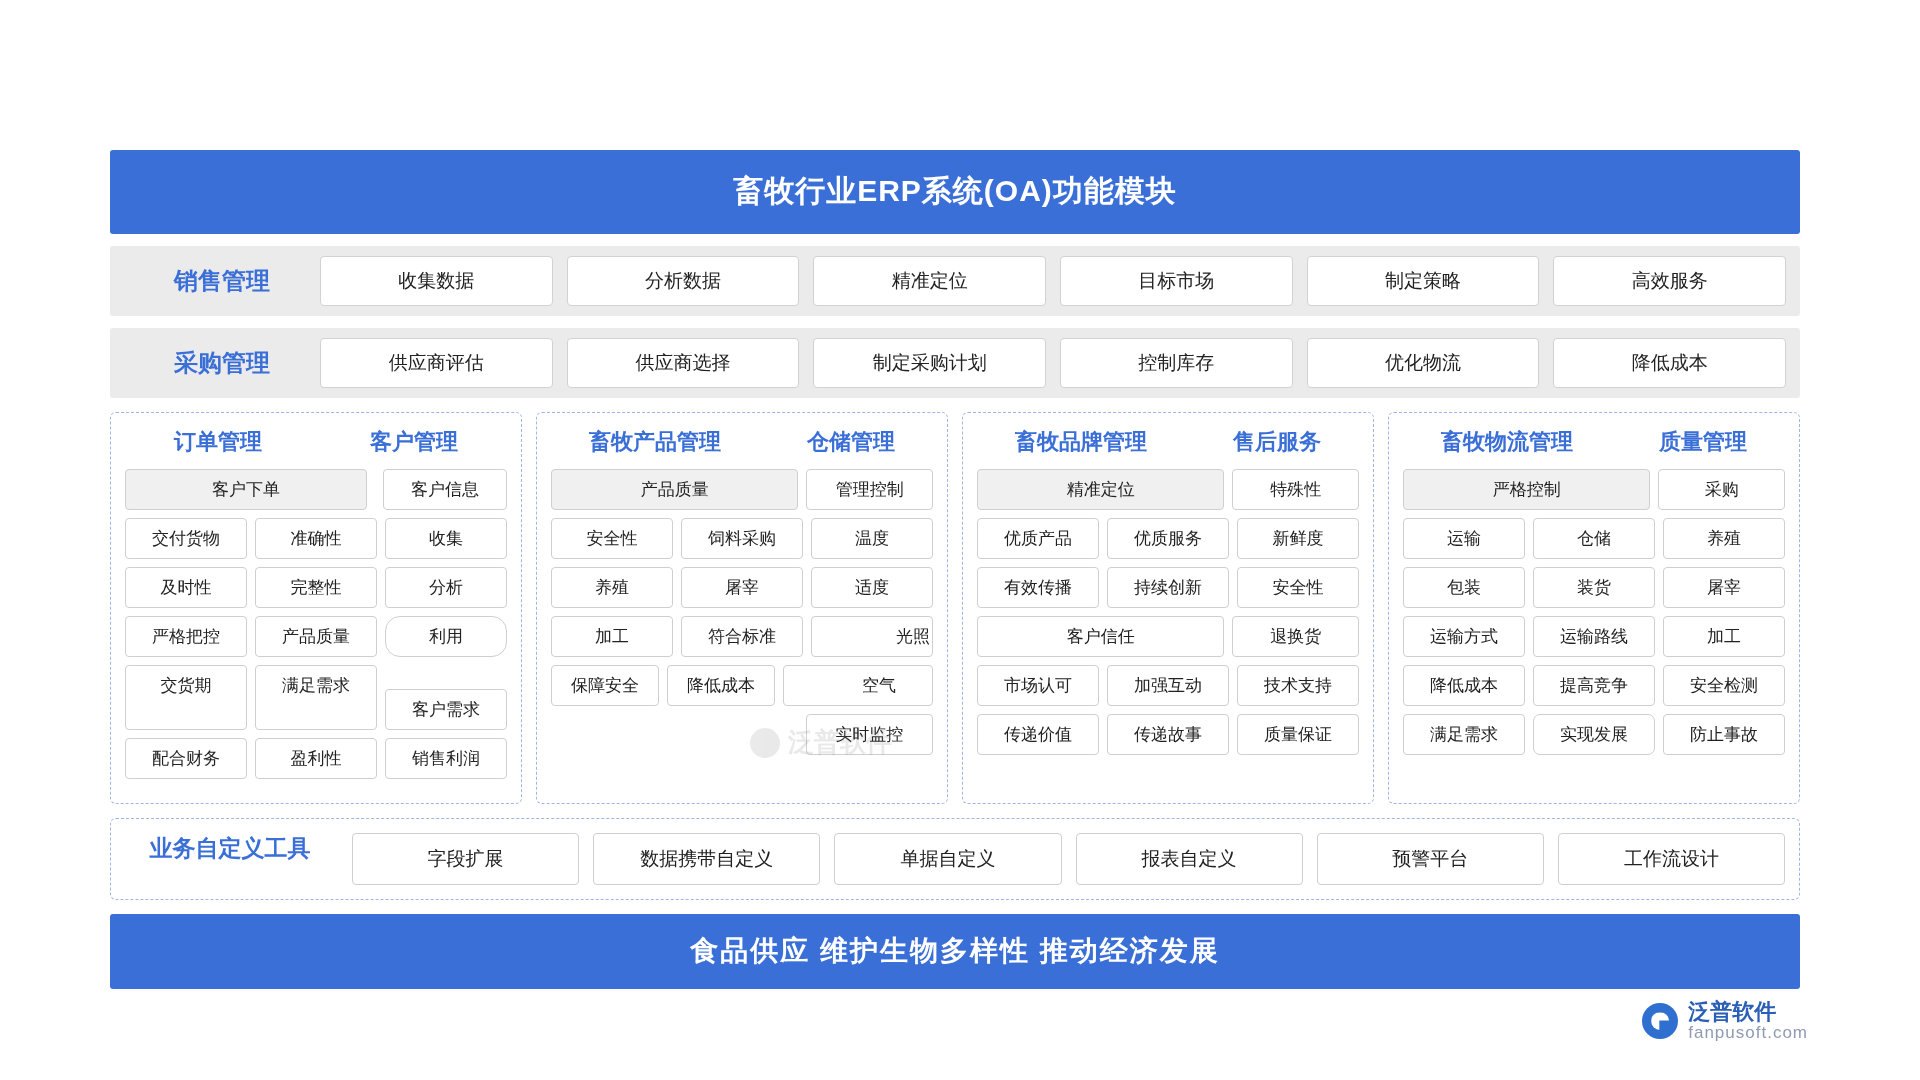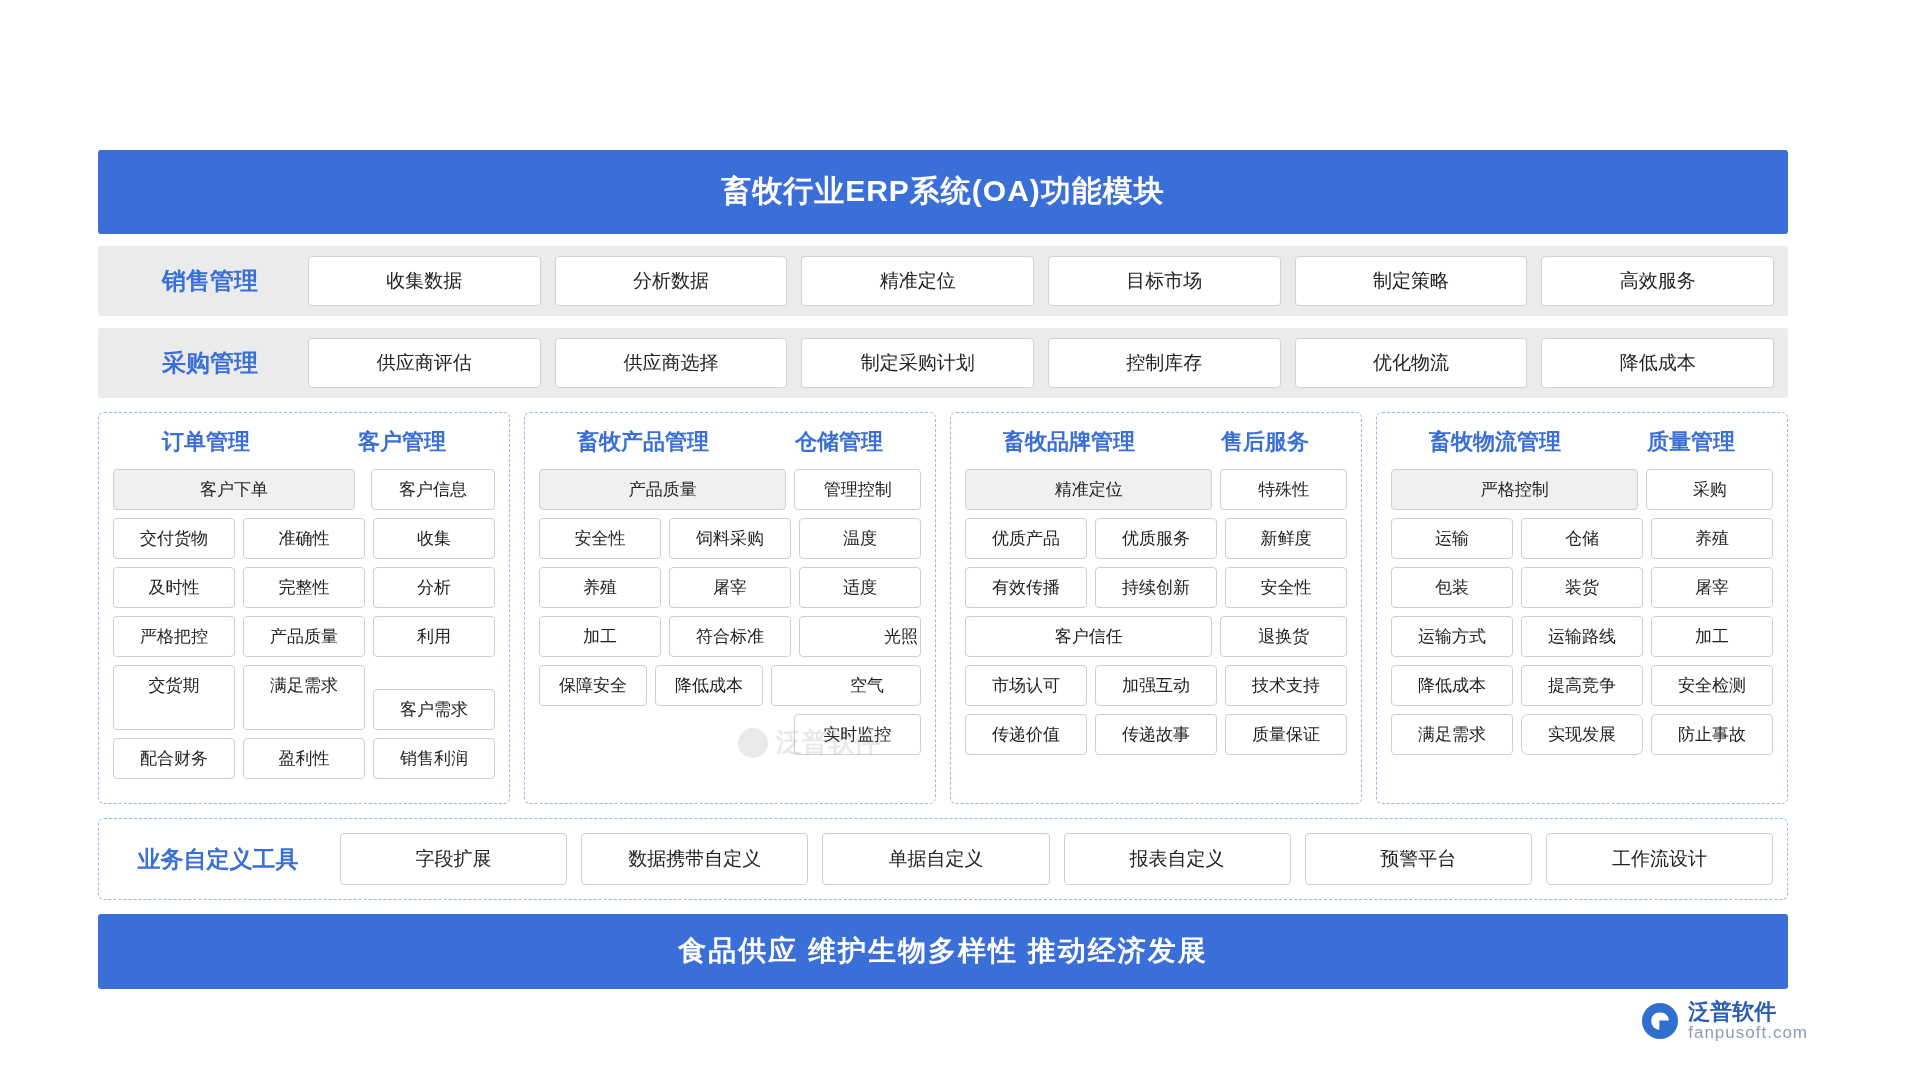--- a/index.html
+++ b/index.html
@@ -9,21 +9,21 @@
   }
   body {
     width: 1920px;
     height: 1080px;
     font-family: "Liberation Sans", sans-serif;
     position: relative;
     overflow: hidden;
   }
   .page {
     position: absolute;
-    left: 98px;
+    left: 110px;
     top: 150px;
     width: 1690px;
   }
 
   
   .title-bar {
     background: #3a6fd8;
     color: #ffffff;
     text-align: center;
     font-size: 30px;
@@ -118,21 +118,20 @@
   .chip.empty {
     border: none;
     background: transparent;
   }
 
   
   .tools-row {
     border: 1px dashed #9db6e6;
     border-radius: 6px;
     display: flex;
-    align-items: center;
     padding: 14px;
     margin-top: 14px;
     gap: 17px;
   }
   .tools-row .row-label {
     width: 210px;
     flex: 0 0 210px;
     text-align: center;
     color: #3a6fd8;
     font-size: 23px;
@@ -280,21 +279,21 @@
           <div class="chip" style="flex-grow: 1;">收集</div>
         </div>
         <div class="chip-row">
           <div class="chip" style="flex-grow: 1;">及时性</div>
           <div class="chip" style="flex-grow: 1;">完整性</div>
           <div class="chip" style="flex-grow: 1;">分析</div>
         </div>
         <div class="chip-row">
           <div class="chip" style="flex-grow: 1;">严格把控</div>
           <div class="chip" style="flex-grow: 1;">产品质量</div>
-          <div class="chip" style="flex-grow: 1;">利用</div>
+          <div class="chip" style="flex-grow: 1; border-radius: 15px;">利用</div>
         </div>
         <div class="chip-row">
           <div class="chip" style="flex-grow: 1;">交货期</div>
           <div class="chip" style="flex-grow: 1;">满足需求</div>
           <div class="chip" style="flex-grow: 1; margin-top: 24px;">客户需求</div>
         </div>
         <div class="chip-row">
           <div class="chip" style="flex-grow: 1;">配合财务</div>
           <div class="chip" style="flex-grow: 1;">盈利性</div>
           <div class="chip" style="flex-grow: 1;">销售利润</div>

